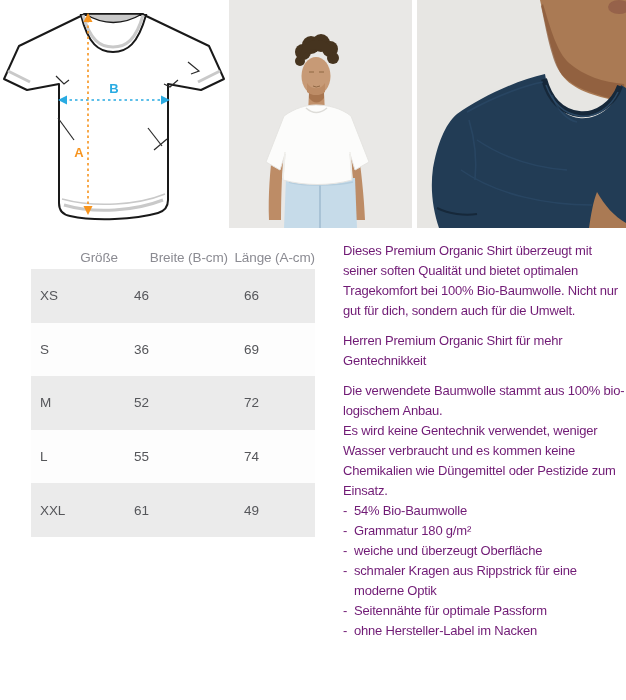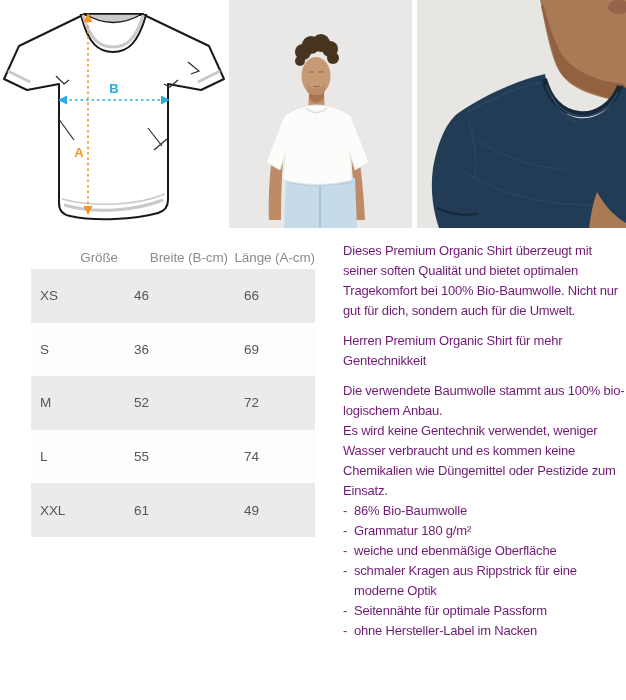--- a/index.html
+++ b/index.html
@@ -208,29 +208,29 @@
   <div class="description">
     <p>Dieses Premium Organic Shirt überzeugt mit seiner soften Qualität und bietet optimalen Tragekomfort bei 100% Bio-Baumwolle. Nicht nur gut für dich, sondern auch für die Umwelt.</p>
     <p>Herren Premium Organic Shirt für mehr Gentechnik­keit</p>
     <div style="margin:0 0 0 0;">
       <p class="joined">Die verwendete Baumwolle stammt aus 100% bio­logischem Anbau.</p>
       <p class="joined">Es wird keine Gentechnik verwendet, weniger Wasser verbraucht und es kommen keine Chemika­lien wie Düngemittel oder Pestizide zum Einsatz.</p>
     </div>
     <ul>
       <li>
         <span class="bullet-marker">-</span>
-        <span class="bullet-text">86% Bio-Baumwolle</span>
+        <span class="bullet-text">54% Bio-Baumwolle</span>
       </li>
       <li>
         <span class="bullet-marker">-</span>
         <span class="bullet-text">Grammatur 180 g/m²</span>
       </li>
       <li>
         <span class="bullet-marker">-</span>
-        <span class="bullet-text">weiche und ebenmäßige Oberfläche</span>
+        <span class="bullet-text">weiche und überzeugt Oberfläche</span>
       </li>
       <li>
         <span class="bullet-marker">-</span>
         <span class="bullet-text">schmaler Kragen aus Rippstrick für eine moderne Optik</span>
       </li>
       <li>
         <span class="bullet-marker">-</span>
         <span class="bullet-text">Seitennähte für optimale Passform</span>
       </li>
       <li>

